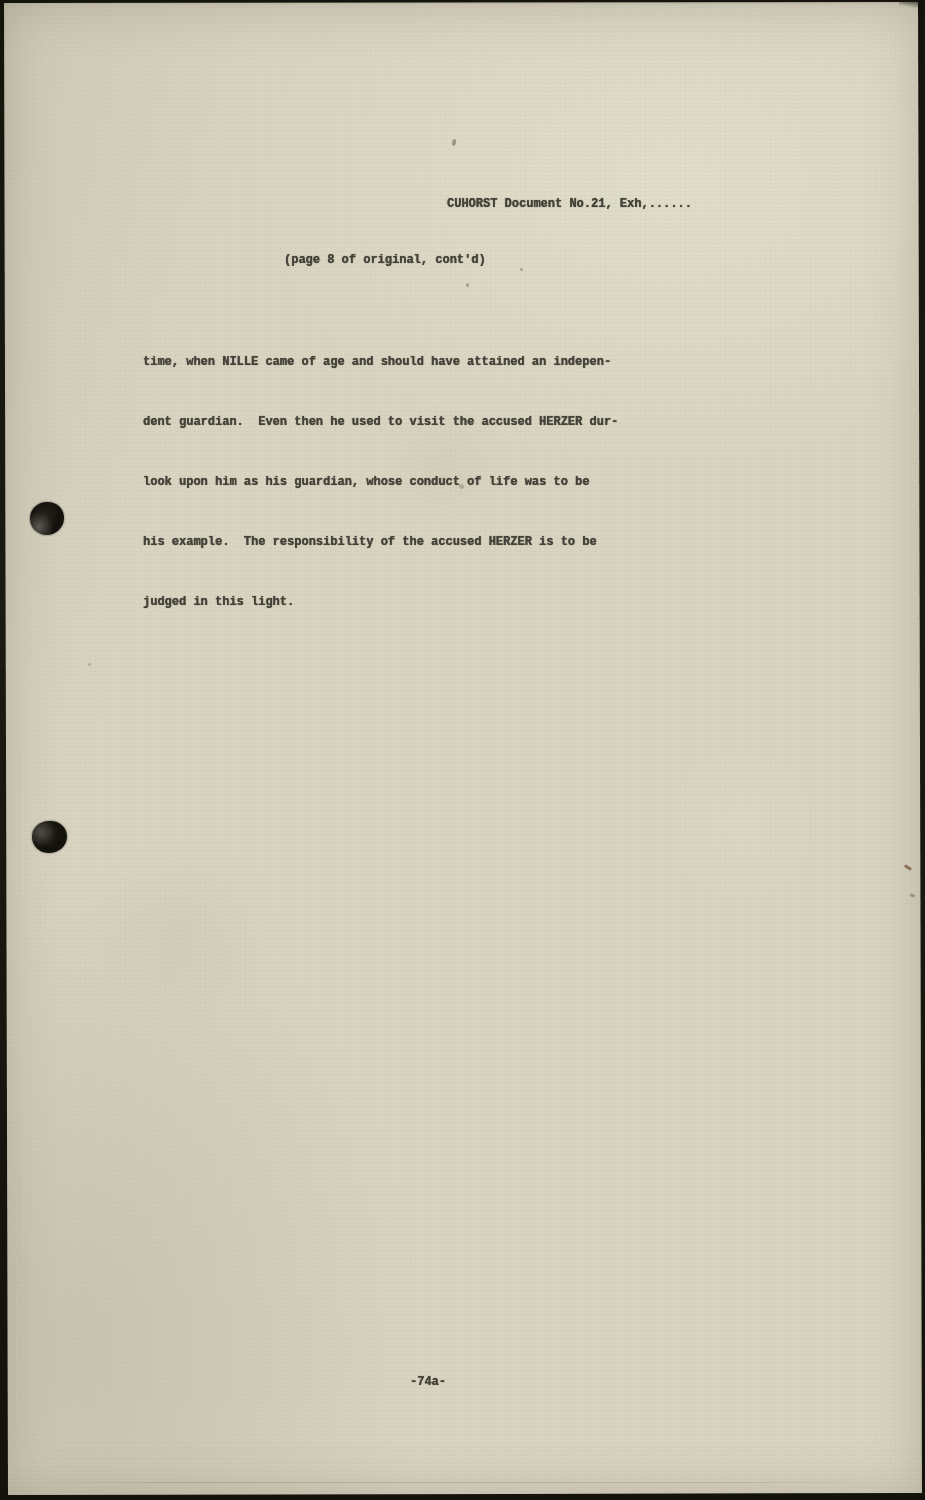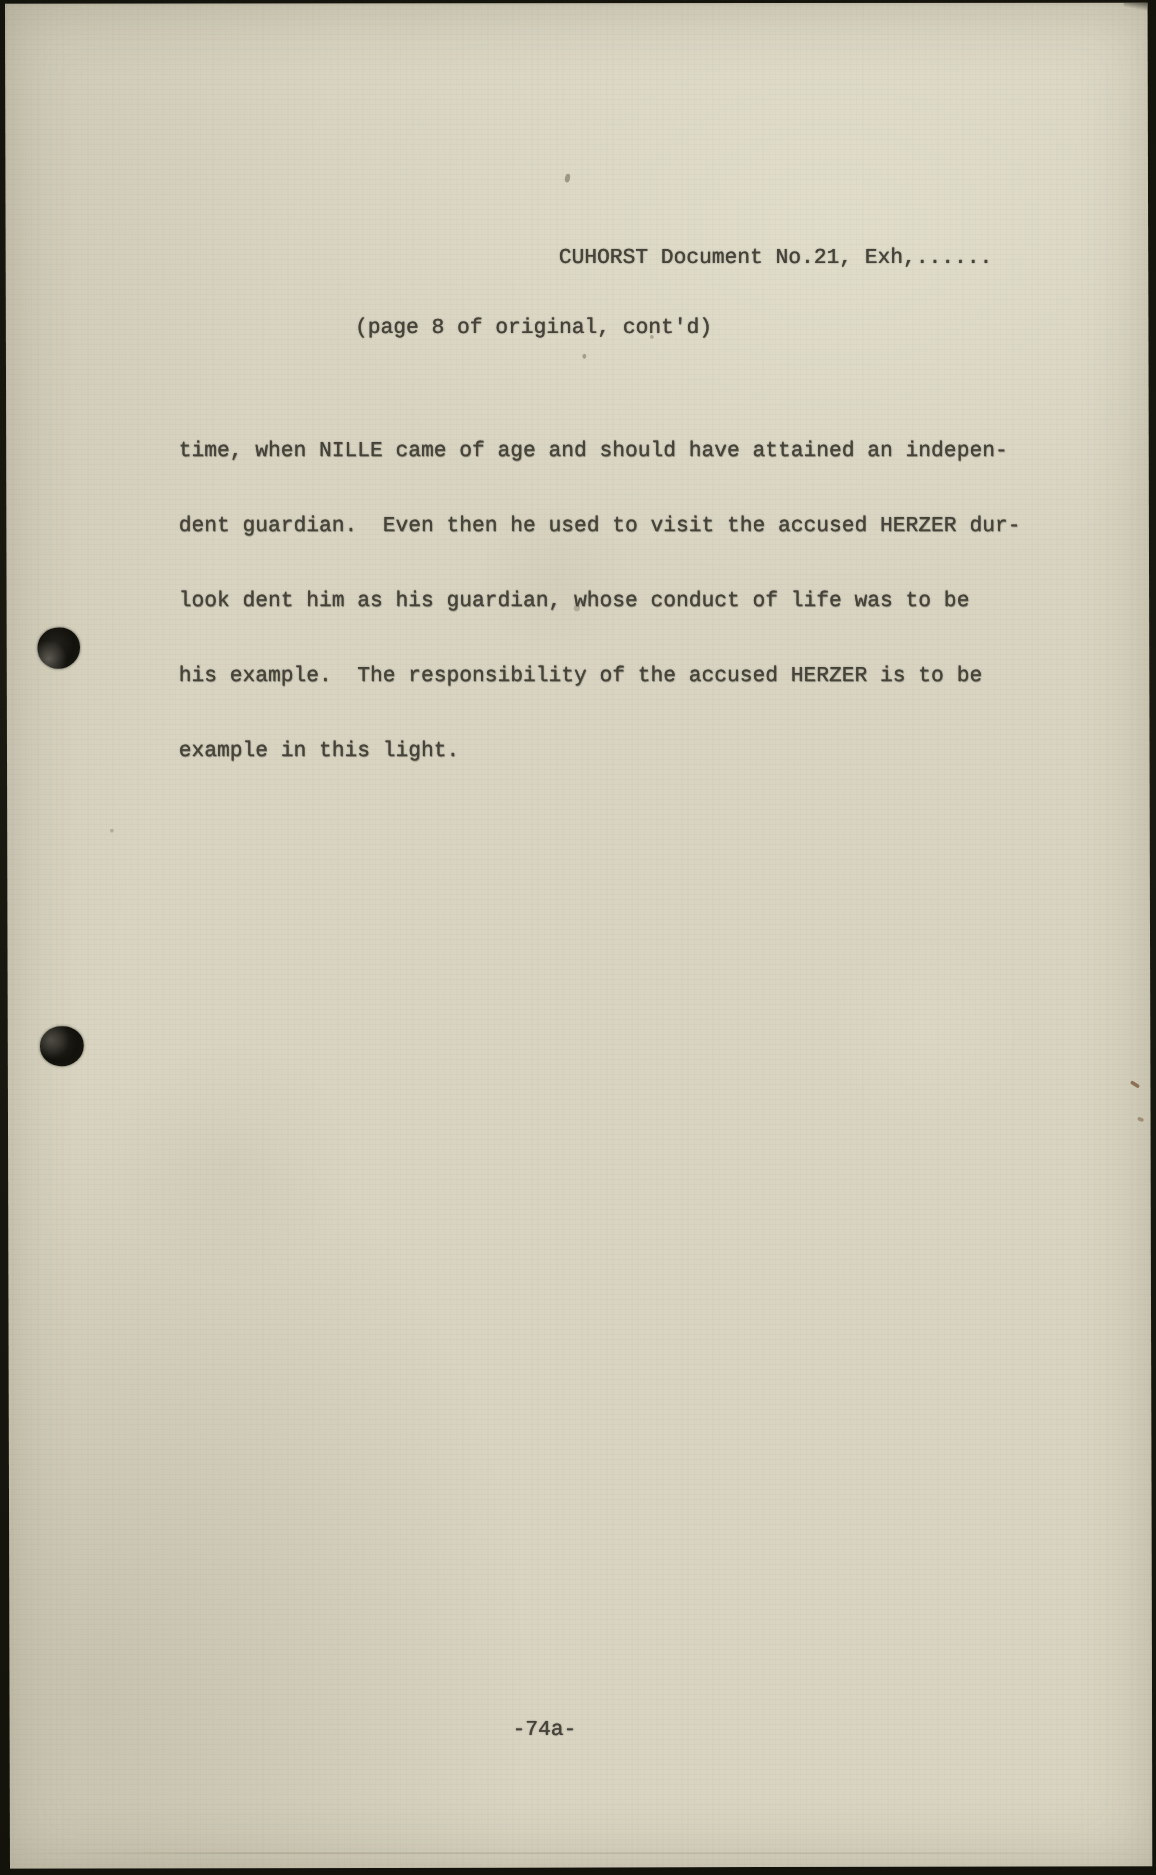--- a/index.html
+++ b/index.html
@@ -45,22 +45,22 @@
       radial-gradient(circle 90px at 48% 31%, rgba(120, 112, 84, 0.05), rgba(0,0,0,0) 70%),
       radial-gradient(circle 140px at 20% 62%, rgba(120, 112, 84, 0.05), rgba(0,0,0,0) 70%),
       radial-gradient(circle 120px at 80% 55%, rgba(255, 252, 238, 0.07), rgba(0,0,0,0) 70%);
     pointer-events: none;
   }
 
   .typed {
     position: absolute;
     color: #45423a;
     font-family: "Liberation Mono", monospace;
-    font-size: 17px;
-    font-weight: 400;
+    font-size: 12px;
+    font-weight: 700;
     letter-spacing: 0;
     white-space: pre;
     text-shadow: 0 0 1px rgba(62, 59, 48, 0.85), 0.4px 0.3px 0.6px rgba(62, 59, 48, 0.45);
   }
 
   .doc-header   { left: 447px; top: 197px; }
   .doc-subhead  { left: 284px; top: 253px; }
   .doc-body     { left: 143px; top: 312px; line-height: 20px; }
   .doc-pageno   { left: 410px; top: 1375px; }
 
@@ -114,23 +114,23 @@
   <div class="paper">
     <div class="grain"></div>
 
     <div class="typed doc-header">CUHORST Document No.21, Exh,......</div>
 
     <div class="typed doc-subhead">(page 8 of original, cont'd)</div>
 
     <div class="typed doc-body">
       <div>time, when NILLE came of age and should have attained an indepen-</div>
       <div>dent guardian.  Even then he used to visit the accused HERZER dur-</div>
-      <div>look dent him as his guardian, whose conduct of life was to be</div>
+      <div>look upon him as his guardian, whose conduct of life was to be</div>
       <div>his example.  The responsibility of the accused HERZER is to be</div>
-      <div>example in this light.</div>
+      <div>judged in this light.</div>
     </div>
 
     <div class="typed doc-pageno">-74a-</div>
 
     <div class="hole hole-1"></div>
     <div class="hole hole-2"></div>
 
     <div class="speck speck-a"></div>
     <div class="speck speck-b"></div>
     <div class="speck speck-c"></div>

